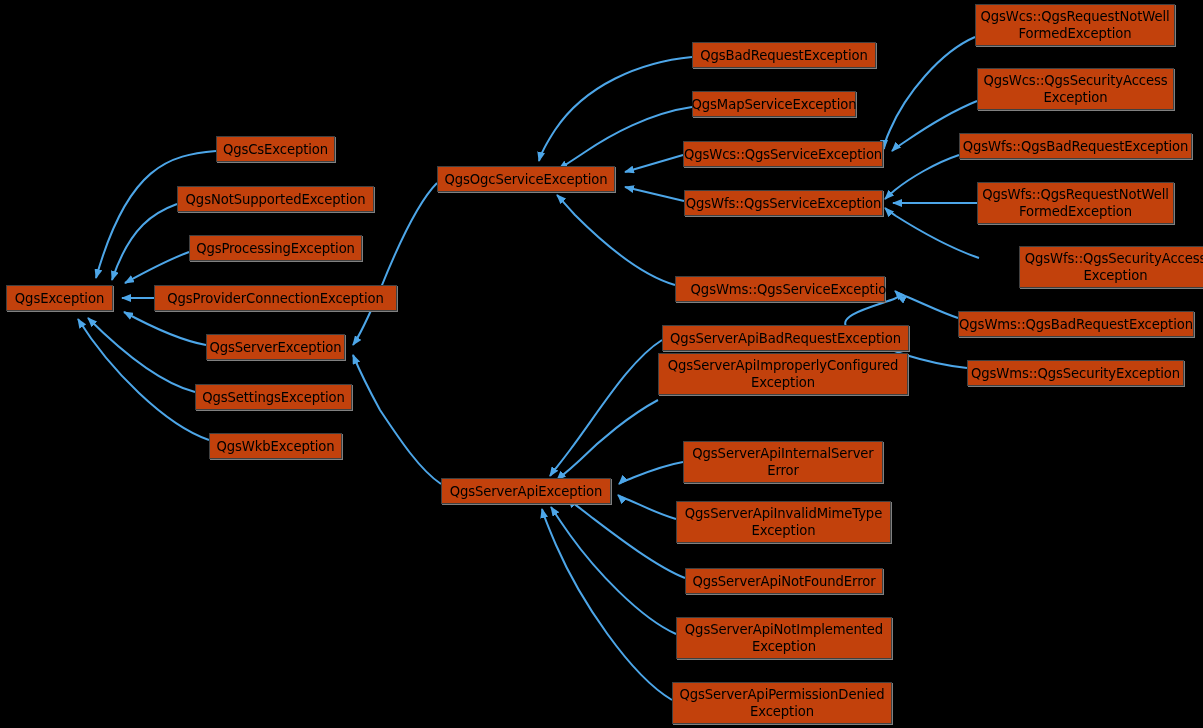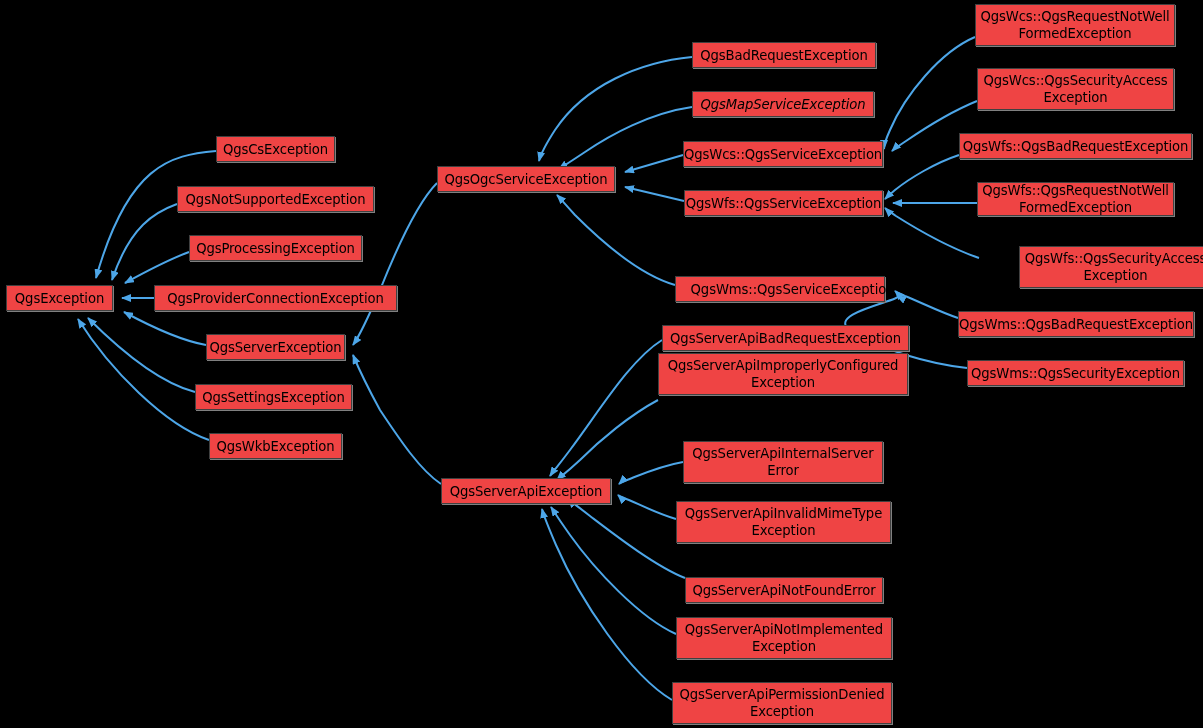--- a/index.html
+++ b/index.html
@@ -19,21 +19,21 @@
     position: absolute;
     left: 0;
     top: 0;
     width: 1203px;
     height: 728px;
     pointer-events: none;
   }
   .node {
     position: absolute;
     box-sizing: border-box;
-    background: #ef4444;
+    background: #c2410c;
     border: 1px solid #404040;
     box-shadow: 1px 1px 0 0 #808080;
     color: #000000;
     font-size: 13.2px;
     line-height: 17px;
     display: flex;
     align-items: center;
     justify-content: center;
     text-align: center;
     white-space: pre-line;
@@ -90,42 +90,42 @@
       <div class="node" style="left: 216px; top: 136px; width: 119px; height: 26px;">QgsCsException</div>
       <div class="node" style="left: 177px; top: 186px; width: 197px; height: 26px;">QgsNotSupportedException</div>
       <div class="node" style="left: 189px; top: 235px; width: 173px; height: 26px;">QgsProcessingException</div>
       <div class="node" style="left: 154px; top: 285px; width: 243px; height: 26px;">QgsProviderConnectionException</div>
       <div class="node" style="left: 206px; top: 334px; width: 139px; height: 26px;">QgsServerException</div>
       <div class="node" style="left: 195px; top: 384px; width: 157px; height: 26px;">QgsSettingsException</div>
       <div class="node" style="left: 209px; top: 433px; width: 133px; height: 26px;">QgsWkbException</div>
       <div class="node" style="left: 437px; top: 166px; width: 178px; height: 26px;">QgsOgcServiceException</div>
       <div class="node" style="left: 441px; top: 478px; width: 170px; height: 26px;">QgsServerApiException</div>
       <div class="node" style="left: 692px; top: 42px; width: 184px; height: 26px;">QgsBadRequestException</div>
-      <div class="node" style="left: 692px; top: 91px; width: 182px; height: 26px; font-style: italic;">QgsMapServiceException</div>
+      <div class="node" style="left: 692px; top: 91px; width: 164px; height: 26px;">QgsMapServiceException</div>
       <div class="node" style="left: 683px; top: 141px; width: 200px; height: 26px;">QgsWcs::QgsServiceException</div>
       <div class="node" style="left: 684px; top: 190px; width: 199px; height: 26px;">QgsWfs::QgsServiceException</div>
       <div class="node" style="left: 675px; top: 276px; width: 210px; height: 26px; padding-left: 25px;">QgsWms::QgsServiceException</div>
       <div class="node" style="left: 662px; top: 325px; width: 247px; height: 26px;">QgsServerApiBadRequestException</div>
       <div class="node" style="left: 658px; top: 353px; width: 250px; height: 42px;">QgsServerApiImproperlyConfigured
 Exception</div>
       <div class="node" style="left: 683px; top: 441px; width: 200px; height: 42px;">QgsServerApiInternalServer
 Error</div>
       <div class="node" style="left: 676px; top: 501px; width: 215px; height: 42px;">QgsServerApiInvalidMimeType
 Exception</div>
-      <div class="node" style="left: 685px; top: 568px; width: 198px; height: 26px; margin-top: 9px;">QgsServerApiNotFoundError</div>
+      <div class="node" style="left: 685px; top: 568px; width: 198px; height: 26px;">QgsServerApiNotFoundError</div>
       <div class="node" style="left: 676px; top: 617px; width: 216px; height: 42px;">QgsServerApiNotImplemented
 Exception</div>
       <div class="node" style="left: 672px; top: 682px; width: 220px; height: 42px;">QgsServerApiPermissionDenied
 Exception</div>
       <div class="node" style="left: 975px; top: 4px; width: 200px; height: 42px;">QgsWcs::QgsRequestNotWell
 FormedException</div>
       <div class="node" style="left: 977px; top: 68px; width: 197px; height: 42px;">QgsWcs::QgsSecurityAccess
 Exception</div>
       <div class="node" style="left: 959px; top: 133px; width: 233px; height: 26px;">QgsWfs::QgsBadRequestException</div>
-      <div class="node" style="left: 977px; top: 182px; width: 197px; height: 34px;">QgsWfs::QgsRequestNotWell
+      <div class="node" style="left: 977px; top: 182px; width: 197px; height: 42px;">QgsWfs::QgsRequestNotWell
 FormedException</div>
       <div class="node" style="left: 979px; top: 246px; width: 193px; height: 42px; margin-left: 40px;">QgsWfs::QgsSecurityAccess
 Exception</div>
       <div class="node" style="left: 958px; top: 311px; width: 236px; height: 26px;">QgsWms::QgsBadRequestException</div>
       <div class="node" style="left: 967px; top: 360px; width: 217px; height: 26px;">QgsWms::QgsSecurityException</div>
     </div>
 
 </div>
 
 </body></html>

